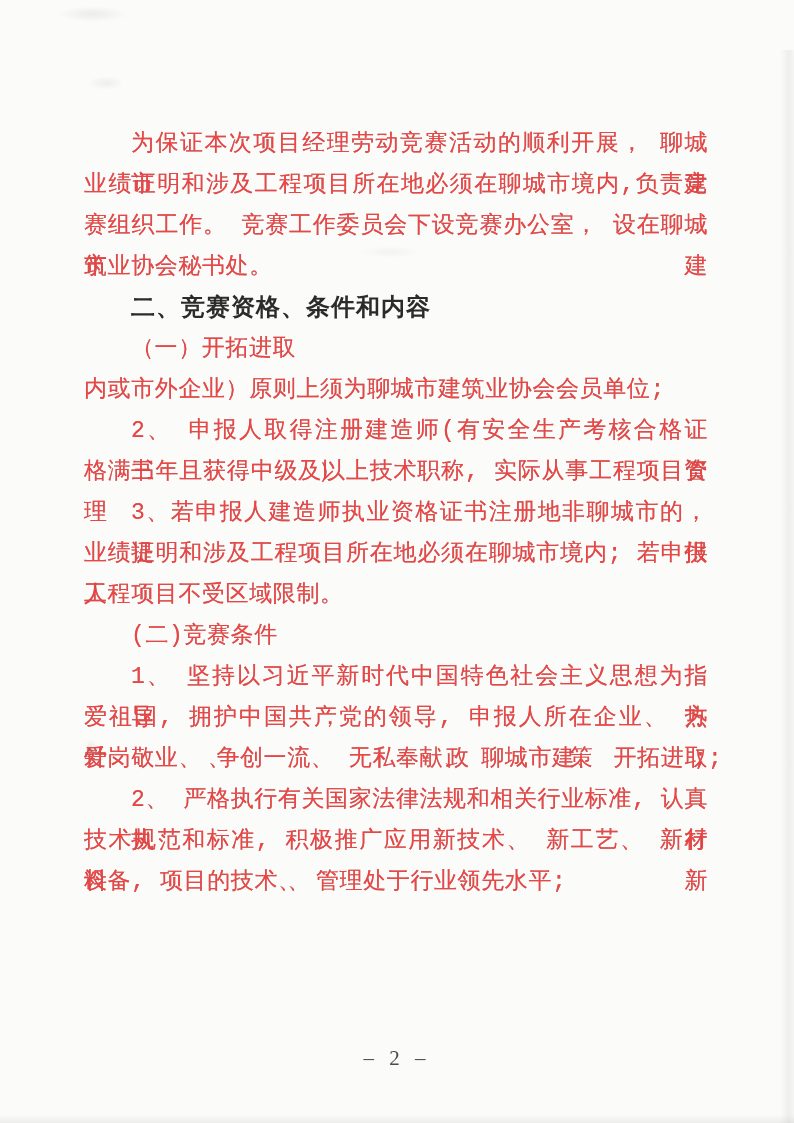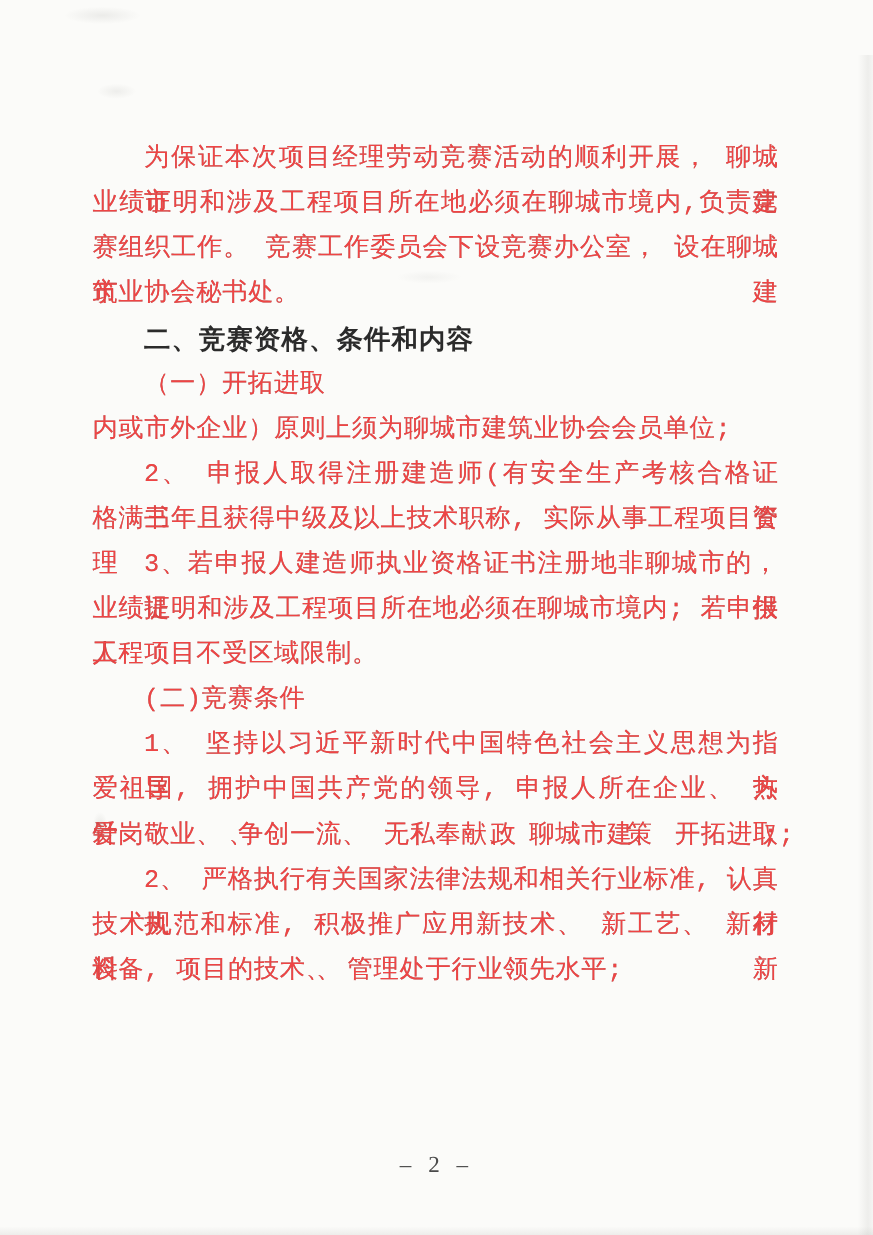--- a/index.html
+++ b/index.html
@@ -37,21 +37,21 @@
   .ln.fill {
     white-space: normal;
     text-align: justify;
     text-align-last: justify;
   }
   .ln.indent {
     padding-left: 47px;
     width: 577px;
   }
   .ln.heading {
-    font-family: Liberation Sans, sans-serif;
+    font-family: Liberation Mono, monospace;
     font-weight: 700;
     font-size: 24px;
     color: #2b2b2b;
     letter-spacing: 1px;
     text-shadow: none;
   }
   .footer {
     position: absolute;
     left: 0;
     top: 1046px;

